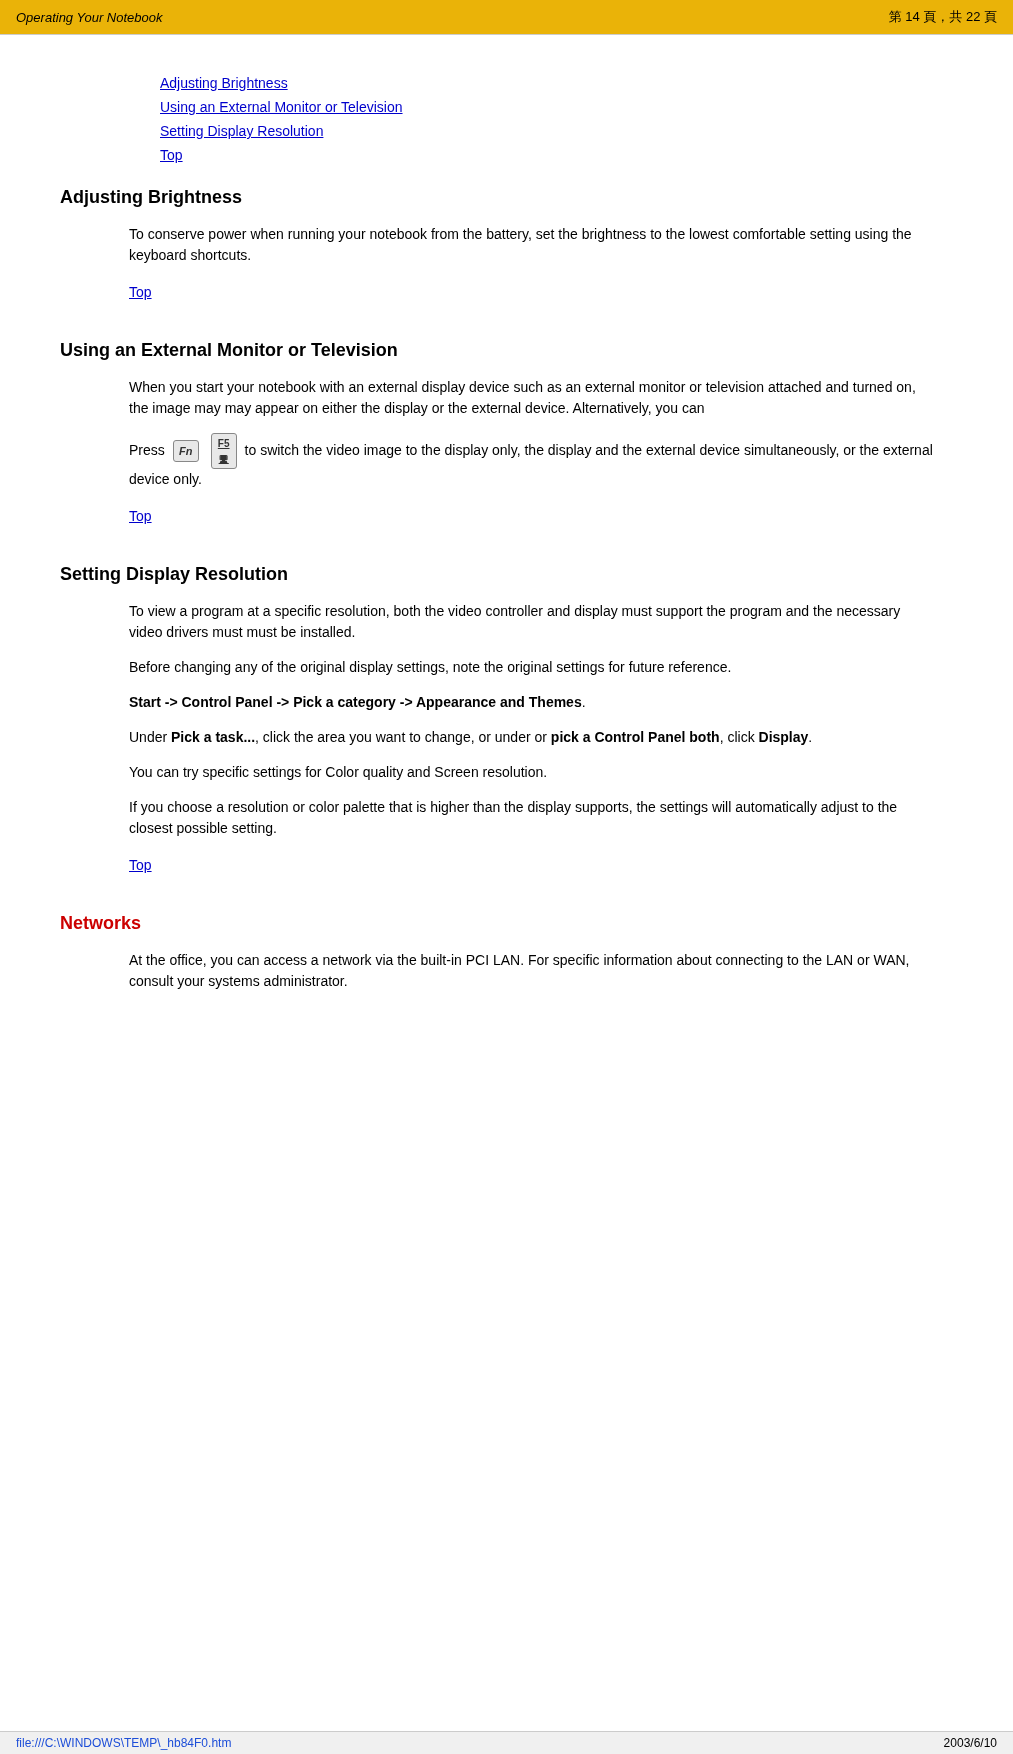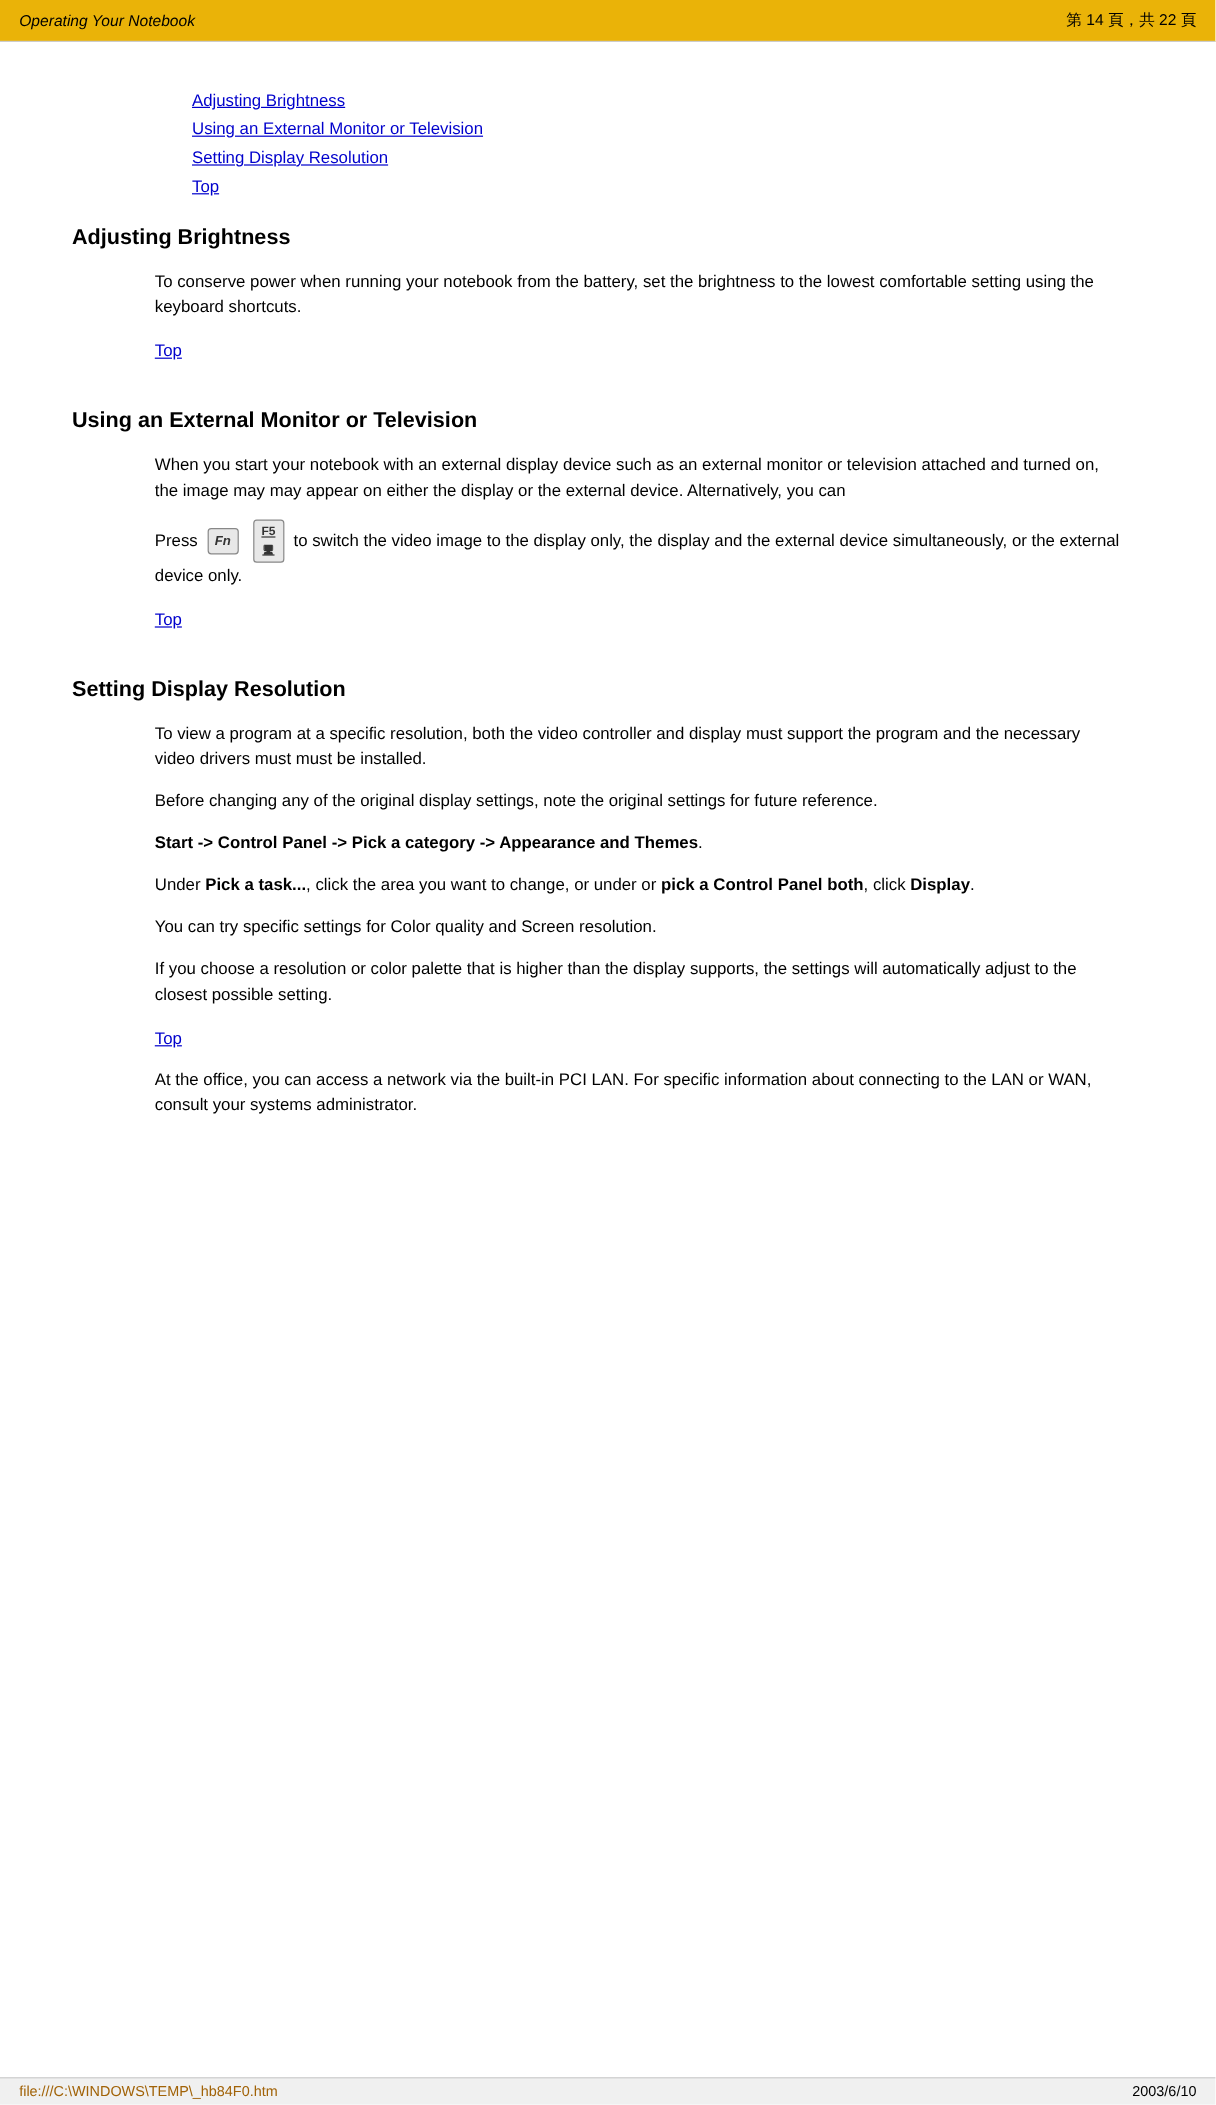--- a/index.html
+++ b/index.html
@@ -109,21 +109,21 @@
       padding: 4px 16px;
       border-top: 1px solid #ccc;
       background: #f0f0f0;
       position: absolute;
       bottom: 0;
       left: 0;
       right: 0;
     }
     .footer-url {
       font-size: 12px;
-      color: #a16207;
+      color: #1d4ed8;
     }
     .footer-date {
       font-size: 12px;
       color: #000;
     }
     .press-line {
       margin-bottom: 10px;
       line-height: 1.6;
     }
   </style>
@@ -172,20 +172,21 @@
       <span class="bold">Start -&gt; Control Panel -&gt; Pick a category -&gt; Appearance and Themes</span><span>.</span>
     </p>
     <p style="margin-top:14px;">
       Under <span class="bold">Pick a task...</span>, click the area you want to change, or under or <span class="bold">pick a Control Panel both</span>, click <span class="bold">Display</span>.
     </p>
     <p style="margin-top:14px;">You can try specific settings for Color quality and Screen resolution.</p>
     <p>If you choose a resolution or color palette that is higher than the display supports, the settings will automatically adjust to the closest possible setting.</p>
     <a class="top-link">Top</a>
   </div>
 
+  <h2 class="section-heading networks">Networks</h2>
   <div class="section-body">
     <p>At the office, you can access a network via the built-in PCI LAN. For specific information about connecting to the LAN or WAN, consult your systems administrator.</p>
   </div>
 
 </div>
 
 <div class="footer">
   <span class="footer-url">file:///C:\WINDOWS\TEMP\_hb84F0.htm</span>
   <span class="footer-date">2003/6/10</span>
 </div>

